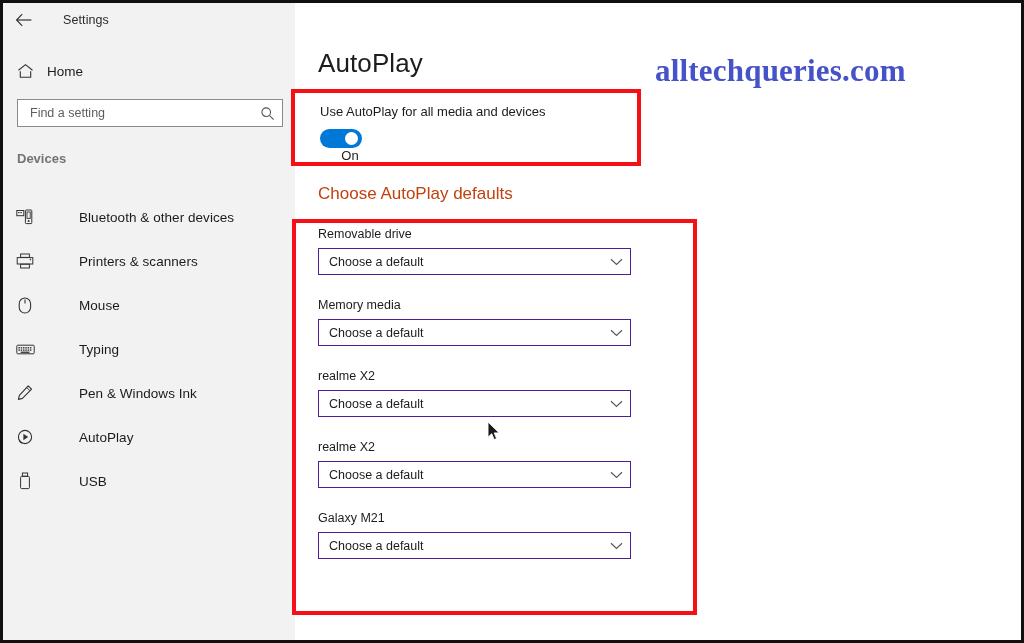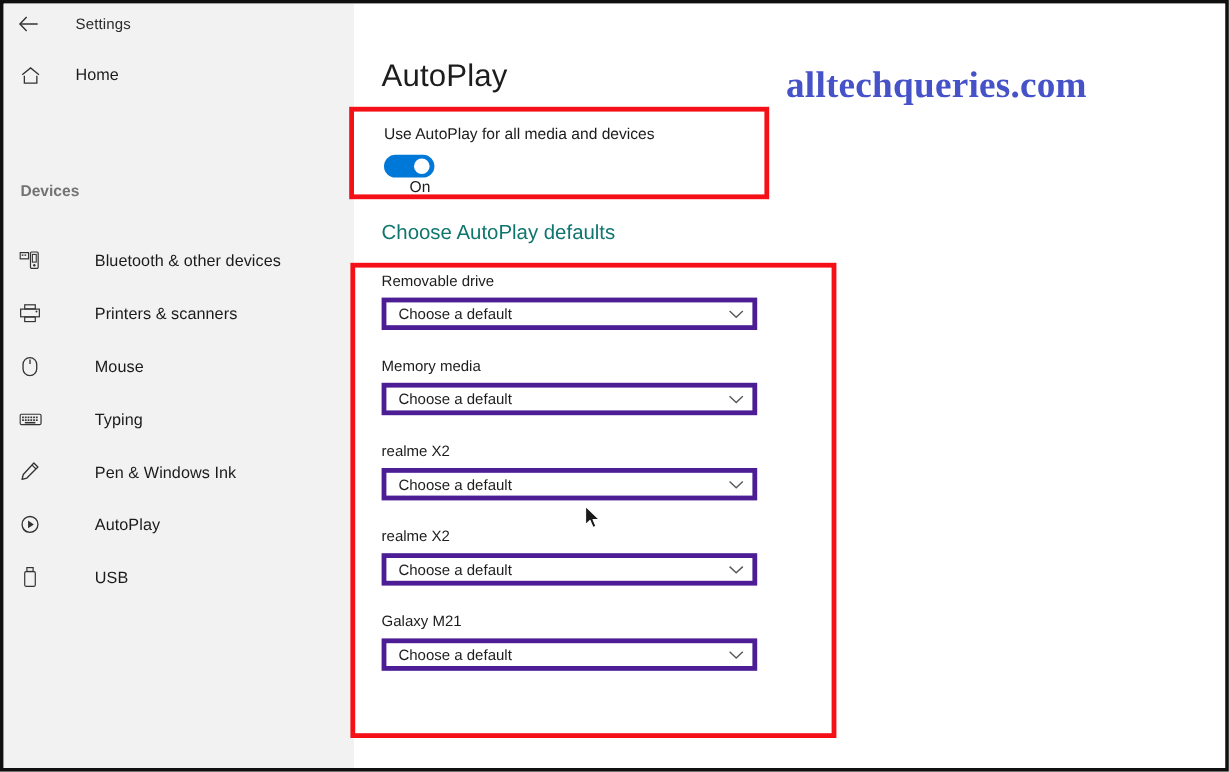--- a/index.html
+++ b/index.html
@@ -72,22 +72,21 @@
     letter-spacing: .1px;
   }
 
   #home-row {
     position: absolute;
     left: 0;
     top: 52px;
     width: 292px;
     height: 32px;
     display: flex;
-    align-items: flex-start;
-    gap: 16px;
+    align-items: center;
   }
   #home-row .nav-icon {
     width: 44px;
     display: flex;
     align-items: center;
     justify-content: center;
   }
   #home-label {
     font-size: 13.5px;
     color: #1b1b1b;
@@ -220,21 +219,21 @@
     font-size: 13px;
     color: #1c1c1c;
     margin-left: 18px;
   }
 
   #defaults-heading {
     position: absolute;
     left: 23px;
     top: 181px;
     font-size: 17px;
-    color: #0f766e;
+    color: #c2410c;
     font-weight: normal;
   }
 
   
   #defaults-list {
     position: absolute;
     left: 23px;
     top: 224px;
     width: 340px;
   }
@@ -243,21 +242,21 @@
     font-size: 12.5px;
     color: #1c1c1c;
     display: block;
     margin-bottom: 7px;
   }
   .combo {
     position: relative;
     width: 313px;
     height: 27px;
     box-sizing: border-box;
-    border: 4px solid #4c1d95;
+    border: 1px solid #4c1d95;
     background: #ffffff;
     display: flex;
     align-items: center;
     cursor: default;
   }
   .combo .combo-value {
     font-size: 12.5px;
     color: #1d1d1d;
     padding-left: 10px;
     flex: 1;
@@ -322,20 +321,29 @@
       <div id="home-row">
         <span class="nav-icon">
           <svg width="17" height="16" viewBox="0 0 17 16" aria-hidden="true">
             <path d="M1.5 7.3 L8.5 1.6 L15.5 7.3" fill="none" stroke="#333" stroke-width="1.1"></path>
             <path d="M3.3 8.2 V14.3 H13.7 V8.2" fill="none" stroke="#333" stroke-width="1.1"></path>
           </svg>
         </span>
         <span id="home-label">Home</span>
       </div>
 
+      <div id="search-box">
+        <input id="search-input" type="text" placeholder="Find a setting" style="">
+        <span id="search-icon-wrap">
+          <svg width="15" height="15" viewBox="0 0 15 15" aria-hidden="true">
+            <circle cx="6.2" cy="6.2" r="4.3" fill="none" stroke="#555" stroke-width="1.1"></circle>
+            <path d="M9.4 9.4 L13.6 13.6" stroke="#555" stroke-width="1.1" fill="none"></path>
+          </svg>
+        </span>
+      </div>
 
       <div id="nav-category">Devices</div>
 
       <div id="nav-list">
 
         <div class="nav-item">
           <span class="nav-icon">
             <svg width="18" height="16" viewBox="0 0 18 16" aria-hidden="true">
               <rect x="0.8" y="1.5" width="7" height="5.2" fill="none" stroke="#333" stroke-width="1"></rect>
               <rect x="2.1" y="3" width="1.4" height="1.2" fill="#333"></rect>

